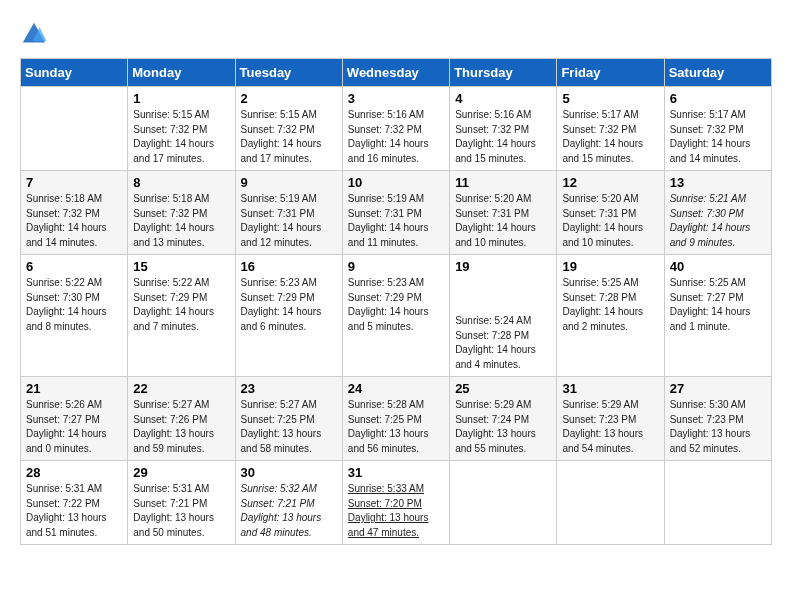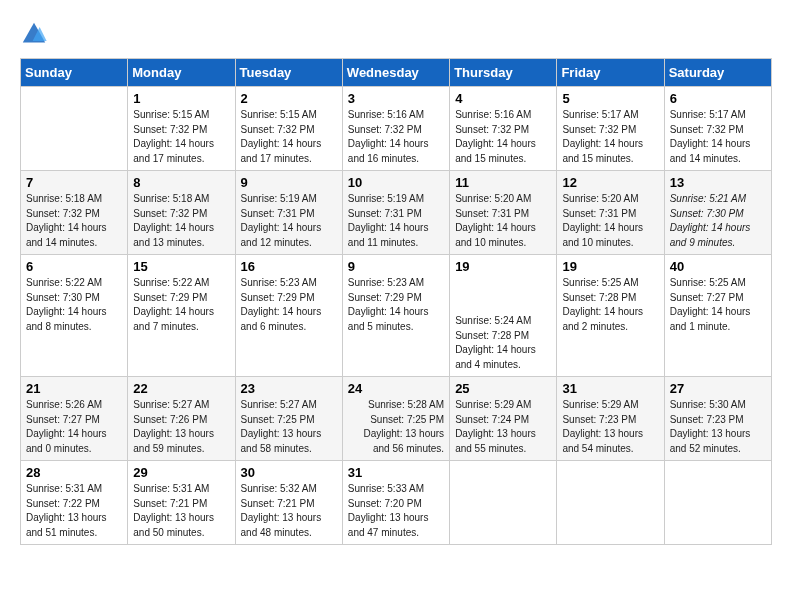--- a/index.html
+++ b/index.html
@@ -288,21 +288,21 @@
         </td>
         <td>
           <span class="day-number">23</span>
           <div class="day-info" style="white-space: pre-line;">Sunrise: 5:27 AM
 Sunset: 7:25 PM
 Daylight: 13 hours
 and 58 minutes.</div>
         </td>
         <td>
           <span class="day-number">24</span>
-          <div class="day-info" style="white-space: pre-line; text-align: right;">Sunrise: 5:28 AM
+          <div class="day-info" style="white-space: pre-line;">Sunrise: 5:28 AM
 Sunset: 7:25 PM
 Daylight: 13 hours
 and 56 minutes.</div>
         </td>
         <td>
           <span class="day-number">25</span>
           <div class="day-info" style="white-space: pre-line;">Sunrise: 5:29 AM
 Sunset: 7:24 PM
 Daylight: 13 hours
 and 55 minutes.</div>
@@ -332,28 +332,28 @@
         </td>
         <td>
           <span class="day-number">29</span>
           <div class="day-info" style="white-space: pre-line;">Sunrise: 5:31 AM
 Sunset: 7:21 PM
 Daylight: 13 hours
 and 50 minutes.</div>
         </td>
         <td>
           <span class="day-number">30</span>
-          <div class="day-info" style="white-space: pre-line;">Sunrise: 5:32 AM
+          <div class="day-info" style="white-space: pre-line; font-style: italic;">Sunrise: 5:32 AM
 Sunset: 7:21 PM
 Daylight: 13 hours
 and 48 minutes.</div>
         </td>
         <td>
           <span class="day-number">31</span>
-          <div class="day-info" style="white-space: pre-line;">Sunrise: 5:33 AM
+          <div class="day-info" style="white-space: pre-line; text-decoration: underline;">Sunrise: 5:33 AM
 Sunset: 7:20 PM
 Daylight: 13 hours
 and 47 minutes.</div>
         </td>
         <td class="empty-cell"></td>
         <td class="empty-cell"></td>
         <td class="empty-cell"></td>
       </tr>
     </tbody>
 </table>

